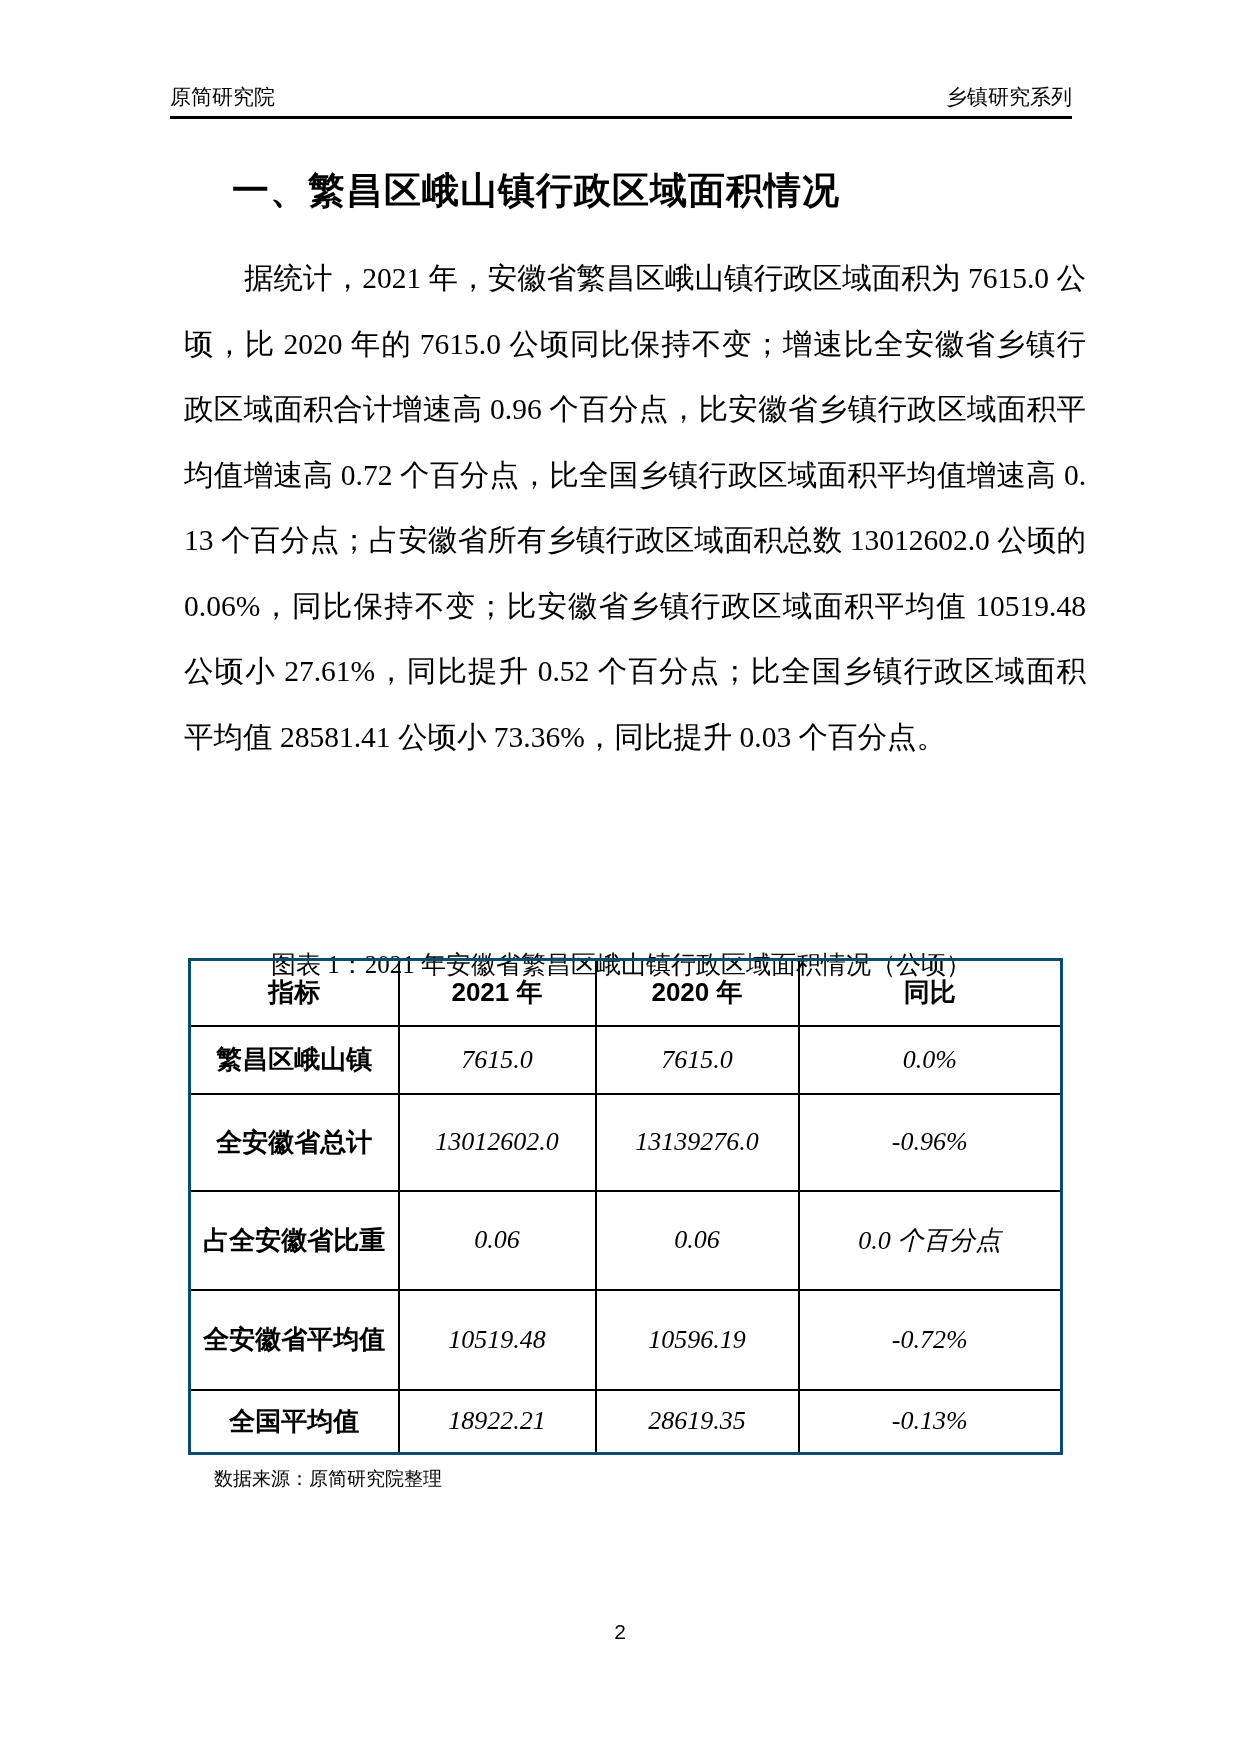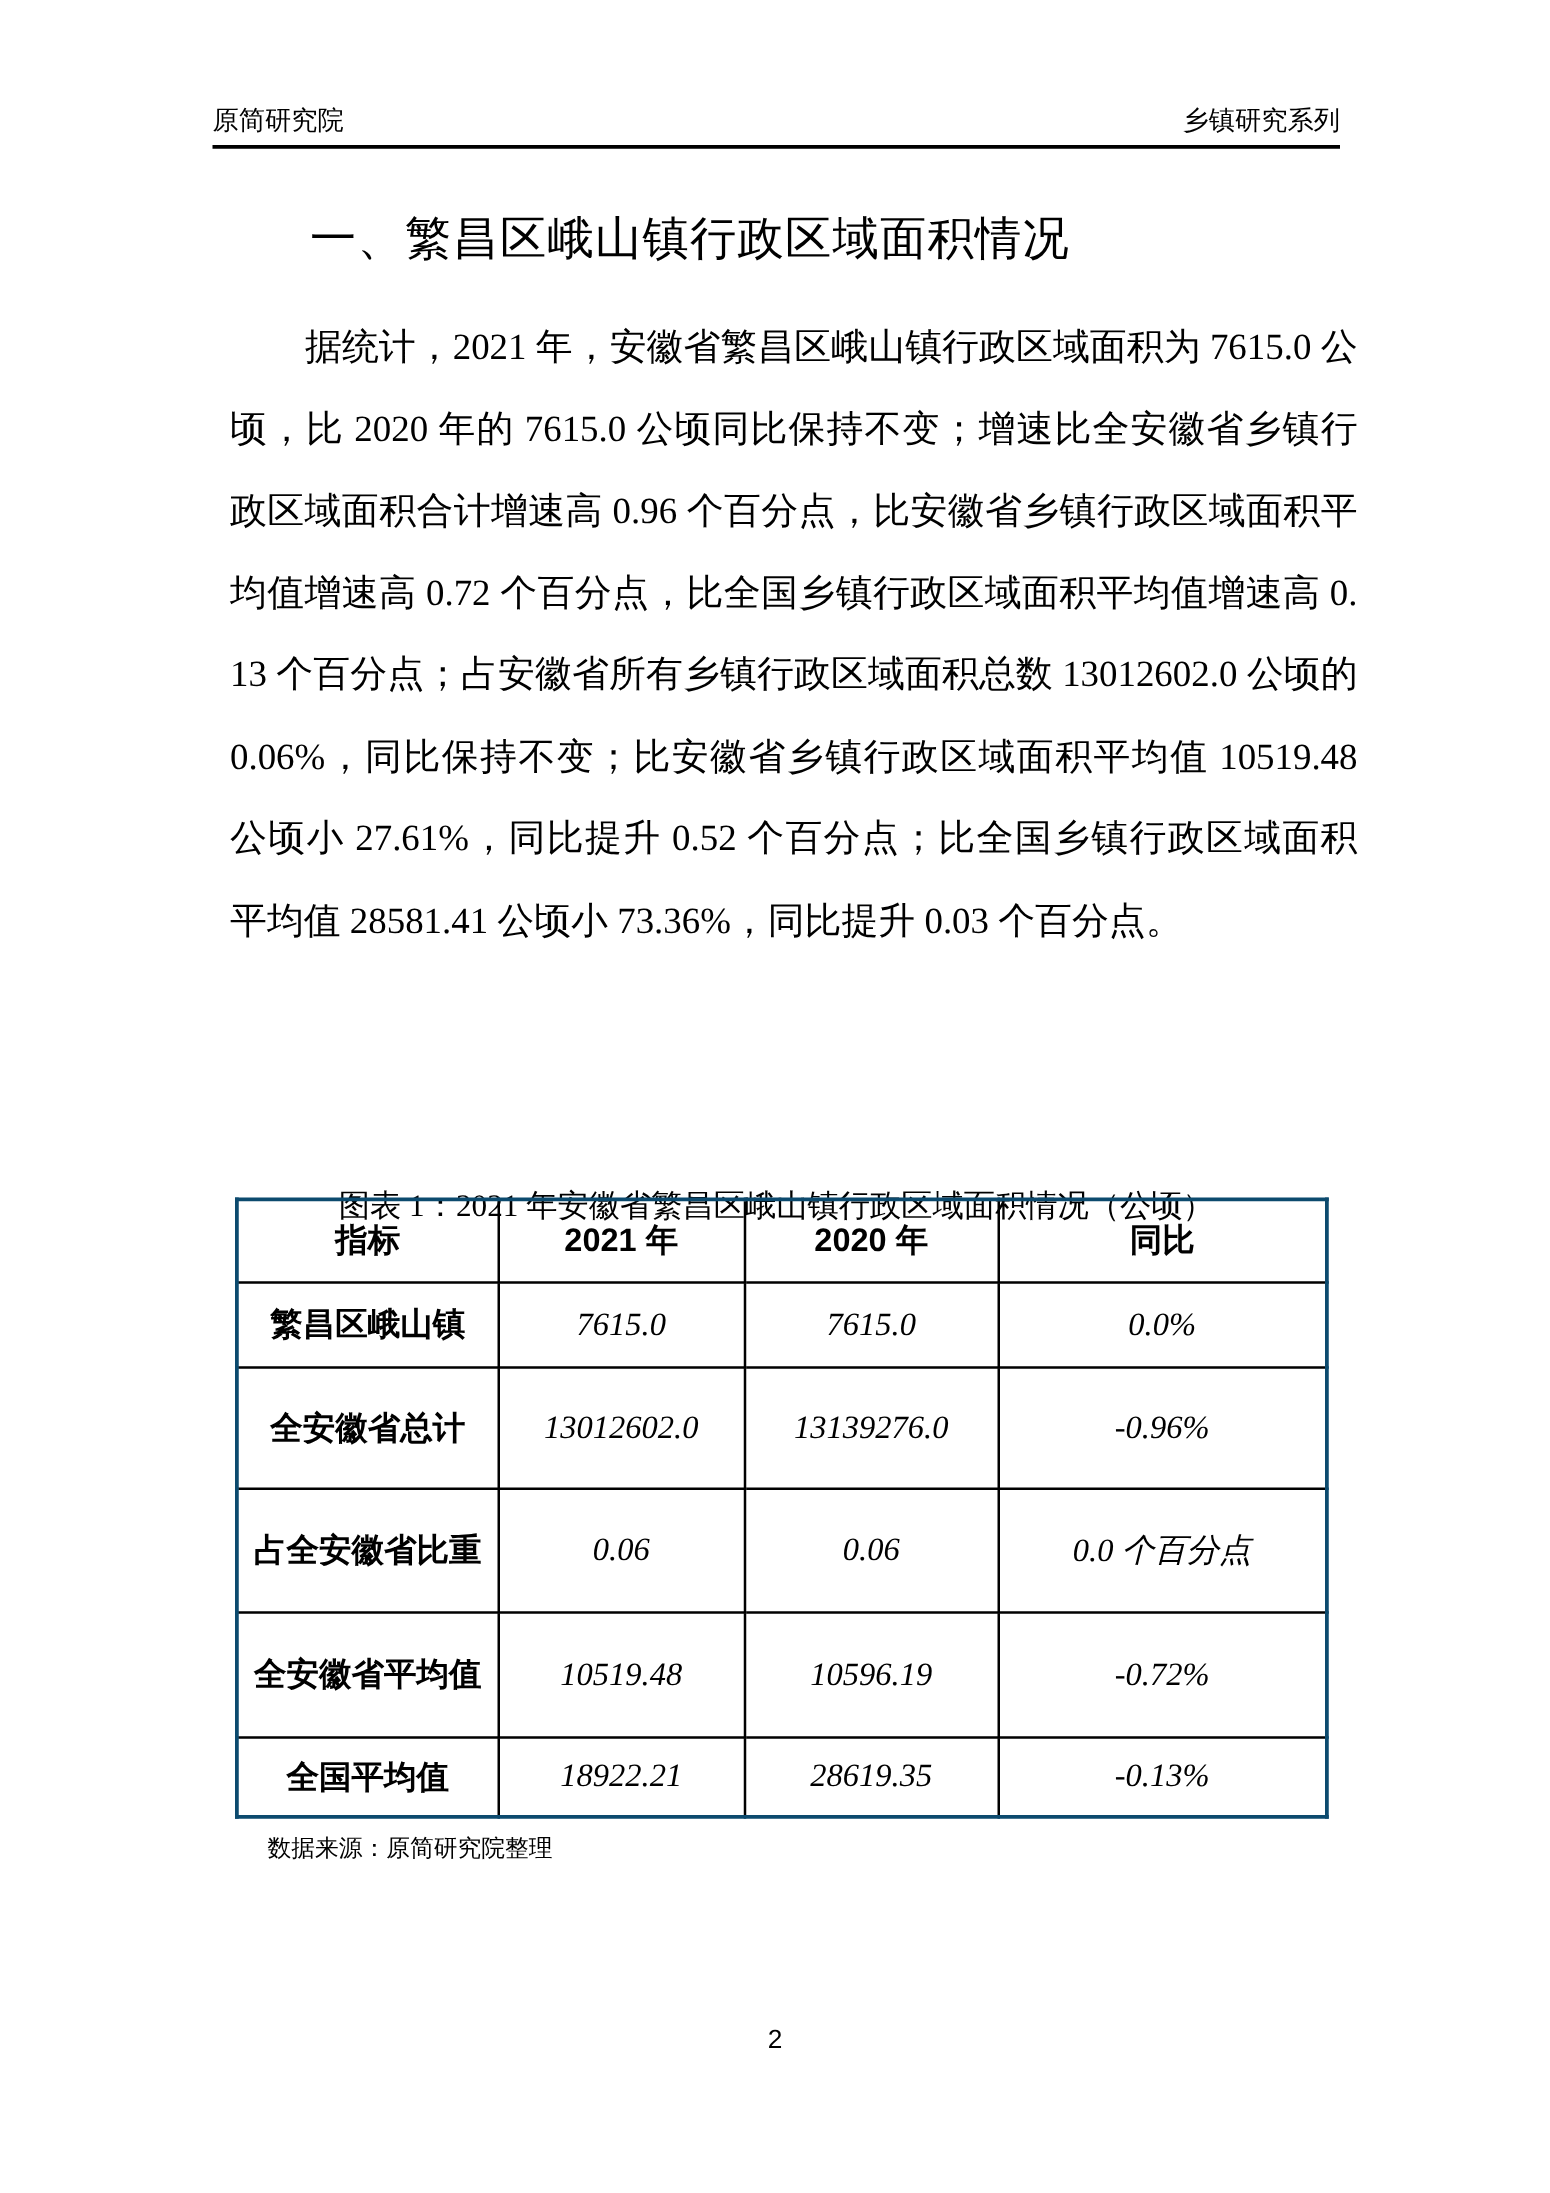--- a/index.html
+++ b/index.html
@@ -28,23 +28,23 @@
     font-family: "Liberation Sans", sans-serif;
     font-size: 21px;
     line-height: 26px;
     border-bottom: 3px solid #000000;
     padding-bottom: 6px;
   }
 
   
   .section-title {
     position: absolute;
-    left: 248px; top: 166px;
+    left: 232px; top: 166px;
     font-family: "Liberation Sans", sans-serif;
-    font-weight: normal;
+    font-weight: bold;
     font-size: 37px;
     letter-spacing: 1px;
     white-space: nowrap;
   }
 
   
   .body-paragraph {
     position: absolute;
     left: 184px; top: 246px;
     width: 902px;

